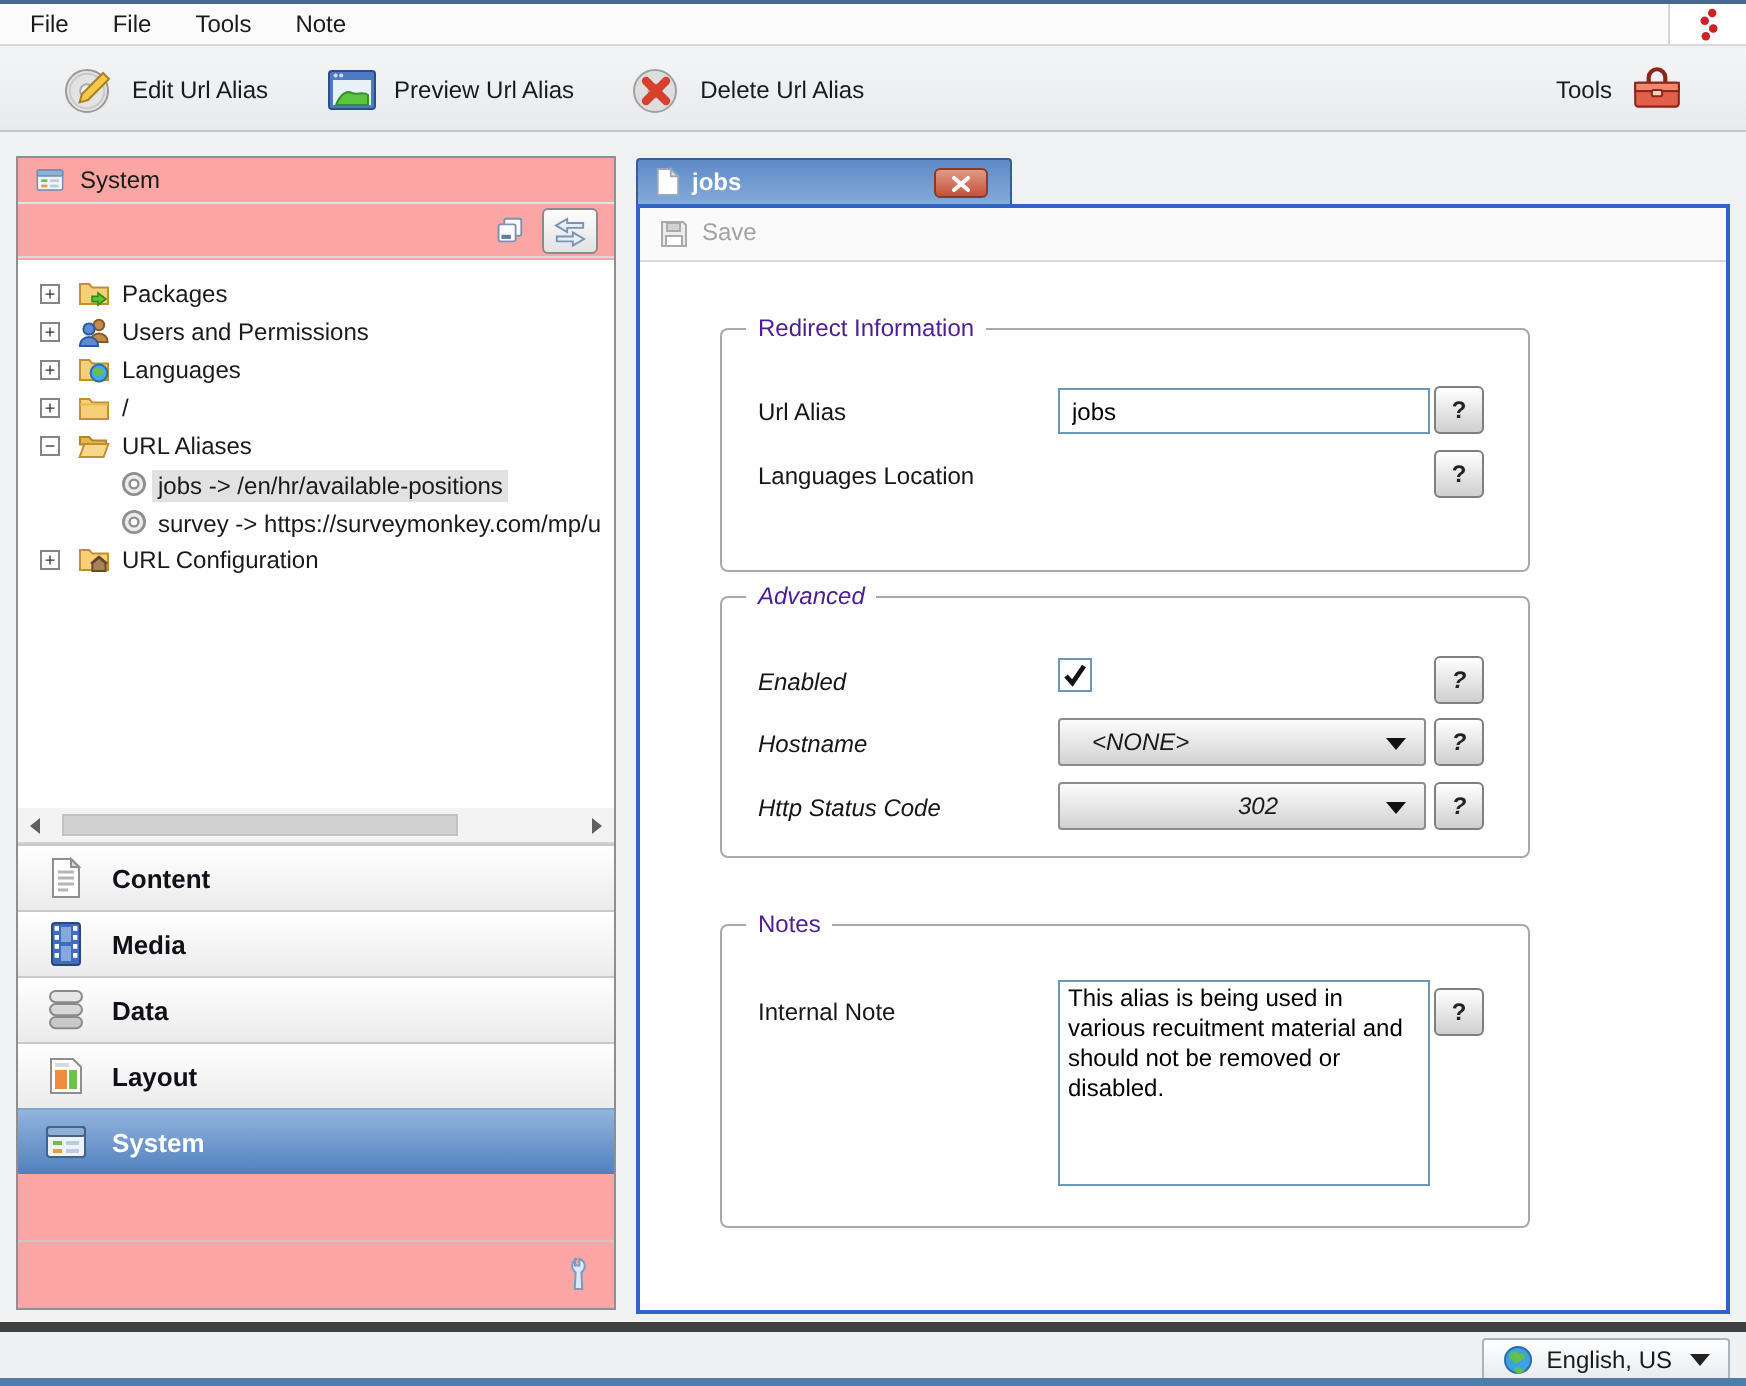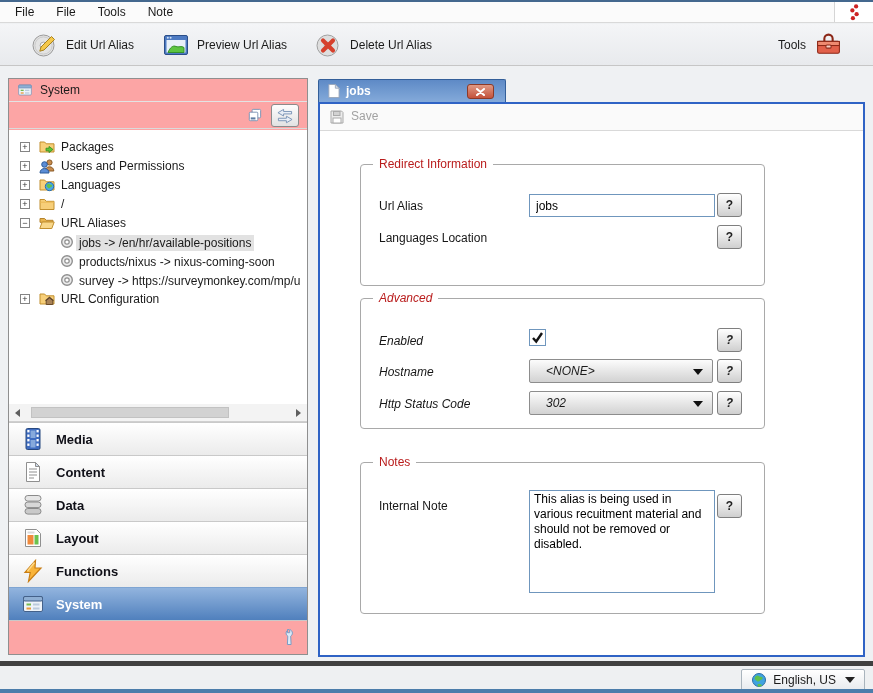--- a/index.html
+++ b/index.html
@@ -83,21 +83,21 @@
                    border:2px solid #2f63c5; background:#ffffff; }
   .savebar { height:27px; background:#fafafa; border-bottom:1px solid #d9d9d9;
              display:flex; align-items:center; gap:6px; padding-left:9px; }
   .save-label { color:#a2a2a2; }
 
   .form { position:absolute; top:28px; left:0; right:0; bottom:0; background:#ffffff; }
   .fieldset { position:absolute; left:40px; width:405px; border:1px solid #a9a9a9; border-radius:4px; }
   .fs-redirect { top:32px;  height:122px; }
   .fs-advanced { top:166px; height:131px;font-style:italic; }
   .fs-notes    { top:330px; height:152px; }
-  .legend { position:absolute; top:-8px; left:12px; background:#ffffff; padding:0 6px; color:#b91c1c; }
+  .legend { position:absolute; top:-8px; left:12px; background:#ffffff; padding:0 6px; color:#4c1d95; }
   .frow-label { position:absolute; left:18px; color:#161616;text-align:center; }
   .f-input { position:absolute; left:168px; width:186px; height:23px; border:1px solid #6f96bd;
              font:12px "Liberation Sans", sans-serif; padding:0 6px; background:#fff; }
   .help-btn { position:absolute; left:356px; width:25px; height:24px; border:1px solid #7f7f7f;
               border-radius:3px; background:linear-gradient(#ffffff,#cfcfcf); font-weight:bold;
               text-align:center; line-height:22px; color:#222; }
   .dropdown { position:absolute; left:168px; width:184px; height:24px; border:1px solid #8d8d8d;
               border-radius:2px; background:linear-gradient(#fcfcfc,#e9e9e9 45%,#d2d2d2);
               display:flex; align-items:center; padding-left:16px; }
   .dd-arrow { position:absolute; right:9px; top:9px; width:0; height:0;
@@ -269,29 +269,20 @@
       </span>
       <span class="t-label selected">jobs -&gt; /en/hr/available-positions</span>
     </div>
     <div class="tree-row child">
       <span class="t-icon">
         <svg width="14" height="14" viewBox="0 0 14 14">
             <circle cx="7" cy="7" r="5.3" fill="#ececec" stroke="#8f8f8f" stroke-width="1.4"></circle>
             <circle cx="7" cy="7" r="2.2" fill="#fff" stroke="#8f8f8f" stroke-width="1.2"></circle>
           </svg>
       </span>
-      <span class="t-label">products/nixus -&gt; nixus-coming-soon</span>
-    </div>
-    <div class="tree-row child">
-      <span class="t-icon">
-        <svg width="14" height="14" viewBox="0 0 14 14">
-            <circle cx="7" cy="7" r="5.3" fill="#ececec" stroke="#8f8f8f" stroke-width="1.4"></circle>
-            <circle cx="7" cy="7" r="2.2" fill="#fff" stroke="#8f8f8f" stroke-width="1.2"></circle>
-          </svg>
-      </span>
       <span class="t-label">survey -&gt; https://surveymonkey.com/mp/u</span>
     </div>
     <div class="tree-row">
       <span class="expander">+</span>
       <span class="t-icon">
         <svg width="16" height="16" viewBox="0 0 16 16">
             <path d="M1 3h4.6l1.6 1.8H15V13H1z" fill="#f7cf79" stroke="#c18f2f"></path>
             <path d="M7.2 9.6l3.3-2.8 3.3 2.8v3.9H7.2z" fill="#a88257" stroke="#6b4c2a"></path>
             <path d="M6.5 9.8l4-3.4 4 3.4" fill="none" stroke="#5f452c" stroke-width="1.2"></path>
           </svg>
@@ -300,71 +291,64 @@
     </div>
   </div>
 
   <div class="hscroll">
     <span class="sb-arrow sb-left"></span>
     <span class="sb-thumb"></span>
     <span class="sb-arrow sb-right"></span>
   </div>
 
   <div class="accordion">
+    <div class="acc-item">
+      <svg width="24" height="24" viewBox="0 0 24 24">
+        <path d="M5.5 2.5h9l4 4v15h-13z" fill="#fff" stroke="#8f8f8f"></path>
+        <path d="M14.5 2.5l4 4h-4z" fill="#cfdcec" stroke="#8f8f8f"></path>
+        <path d="M8 9h8M8 12h8M8 15h8M8 18h5" stroke="#b5b5b5" stroke-width="1.4"></path>
+      </svg>
+      <span class="acc-label">Content</span>
+    </div>
     <div class="acc-item">
       <svg width="24" height="24" viewBox="0 0 24 24">
         <rect x="5" y="1.5" width="14" height="21" rx="1.5" fill="#3f6cc0" stroke="#27487f"></rect>
         <g fill="#fff">
             <rect x="6.3" y="3" width="2.2" height="2.4"></rect>
             <rect x="6.3" y="7.5" width="2.2" height="2.4"></rect>
             <rect x="6.3" y="12" width="2.2" height="2.4"></rect>
             <rect x="6.3" y="16.5" width="2.2" height="2.4"></rect>
             <rect x="15.5" y="3" width="2.2" height="2.4"></rect>
             <rect x="15.5" y="7.5" width="2.2" height="2.4"></rect>
             <rect x="15.5" y="12" width="2.2" height="2.4"></rect>
             <rect x="15.5" y="16.5" width="2.2" height="2.4"></rect>
           </g>
         <rect x="9.5" y="3.5" width="5" height="7.5" fill="#86a9dc"></rect>
           <rect x="9.5" y="13" width="5" height="7.5" fill="#86a9dc"></rect>
       </svg>
       <span class="acc-label">Media</span>
     </div>
     <div class="acc-item">
       <svg width="24" height="24" viewBox="0 0 24 24">
-        <path d="M5.5 2.5h9l4 4v15h-13z" fill="#fff" stroke="#8f8f8f"></path>
-        <path d="M14.5 2.5l4 4h-4z" fill="#cfdcec" stroke="#8f8f8f"></path>
-        <path d="M8 9h8M8 12h8M8 15h8M8 18h5" stroke="#b5b5b5" stroke-width="1.4"></path>
-      </svg>
-      <span class="acc-label">Content</span>
-    </div>
-    <div class="acc-item">
-      <svg width="24" height="24" viewBox="0 0 24 24">
         <g stroke="#8a8a8a">
             <rect x="4" y="2.5" width="16" height="5.6" rx="2.8" fill="#e6e6e6"></rect>
             <rect x="4" y="9" width="16" height="5.6" rx="2.8" fill="#d8d8d8"></rect>
             <rect x="4" y="15.5" width="16" height="5.6" rx="2.8" fill="#c9c9c9"></rect>
           </g>
       </svg>
       <span class="acc-label">Data</span>
     </div>
     <div class="acc-item">
       <svg width="24" height="24" viewBox="0 0 24 24">
         <path d="M4.5 3.5h11l4 4v13h-15z" fill="#fff" stroke="#8f8f8f"></path>
         <rect x="6.5" y="9" width="6" height="9.5" fill="#f08a3c"></rect>
           <rect x="13.5" y="9" width="4" height="9.5" fill="#6cc24e"></rect>
         <rect x="6.5" y="5.5" width="7" height="2" fill="#d9d9d9"></rect>
       </svg>
       <span class="acc-label">Layout</span>
-    </div>
-    <div class="acc-item">
-      <svg width="24" height="24" viewBox="0 0 24 24">
-        <path d="M14.5 1.5L4 13.5h5.2L7.5 22.5 20 9h-6z" fill="#f9b43a" stroke="#c87d14" stroke-width="1.2"></path>
-        <path d="M13.5 3.5l-7 8.5" stroke="#fcd98a" stroke-width="1.5" fill="none"></path>
-      </svg>
-      <span class="acc-label">Functions</span>
     </div>
     <div class="acc-item selected">
       <svg width="24" height="24" viewBox="0 0 24 24">
         <rect x="2.5" y="4.5" width="19" height="15" rx="1.5" fill="#eef3f9" stroke="#44618a"></rect>
         <rect x="2.5" y="4.5" width="19" height="4.5" rx="1.5" fill="#8fafd4" stroke="#44618a"></rect>
         <rect x="5.5" y="11.5" width="4.5" height="2" fill="#74b94f"></rect>
           <rect x="5.5" y="15.5" width="4.5" height="2" fill="#eb9a3c"></rect>
         <rect x="12" y="11.5" width="6.5" height="2" fill="#bccbdd"></rect>
           <rect x="12" y="15.5" width="6.5" height="2" fill="#bccbdd"></rect>
       </svg>
@@ -429,21 +413,21 @@
           </svg>
         </span>
         <span class="help-btn" style="top:29px;">?</span>
         <span class="frow-label" style="top:66px;">Hostname</span>
         <span class="dropdown" style="top:60px;align-items:center;">
           <span>&lt;NONE&gt;</span>
           <span class="dd-arrow"></span>
         </span>
         <span class="help-btn" style="top:60px;">?</span>
         <span class="frow-label" style="top:98px;">Http Status Code</span>
-        <span class="dropdown" style="top:92px;">
+        <span class="dropdown" style="top:92px;justify-content:center;">
           <span>302</span>
           <span class="dd-arrow"></span>
         </span>
         <span class="help-btn" style="top:92px;">?</span>
       </div>
 
       <div class="fieldset fs-notes">
         <span class="legend">Notes</span>
         <span class="frow-label" style="top:36px;">Internal Note</span>
         <textarea class="f-textarea" style="">This alias is being used in various recuitment material and should not be removed or disabled.</textarea>

